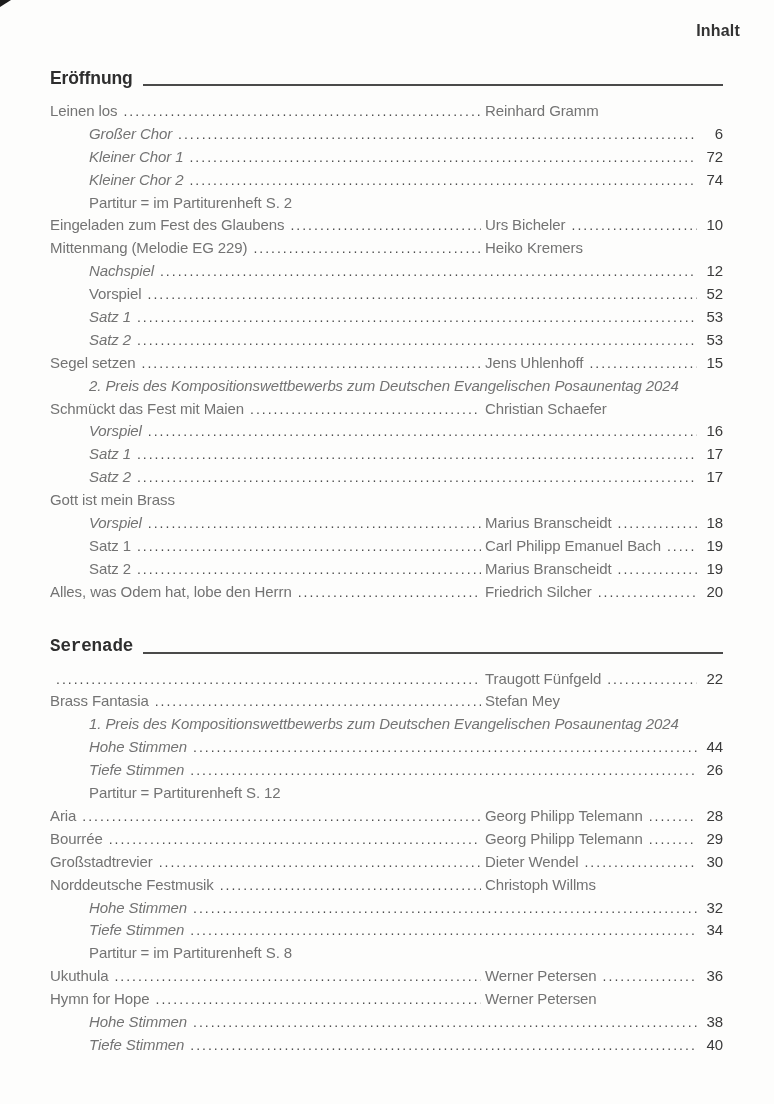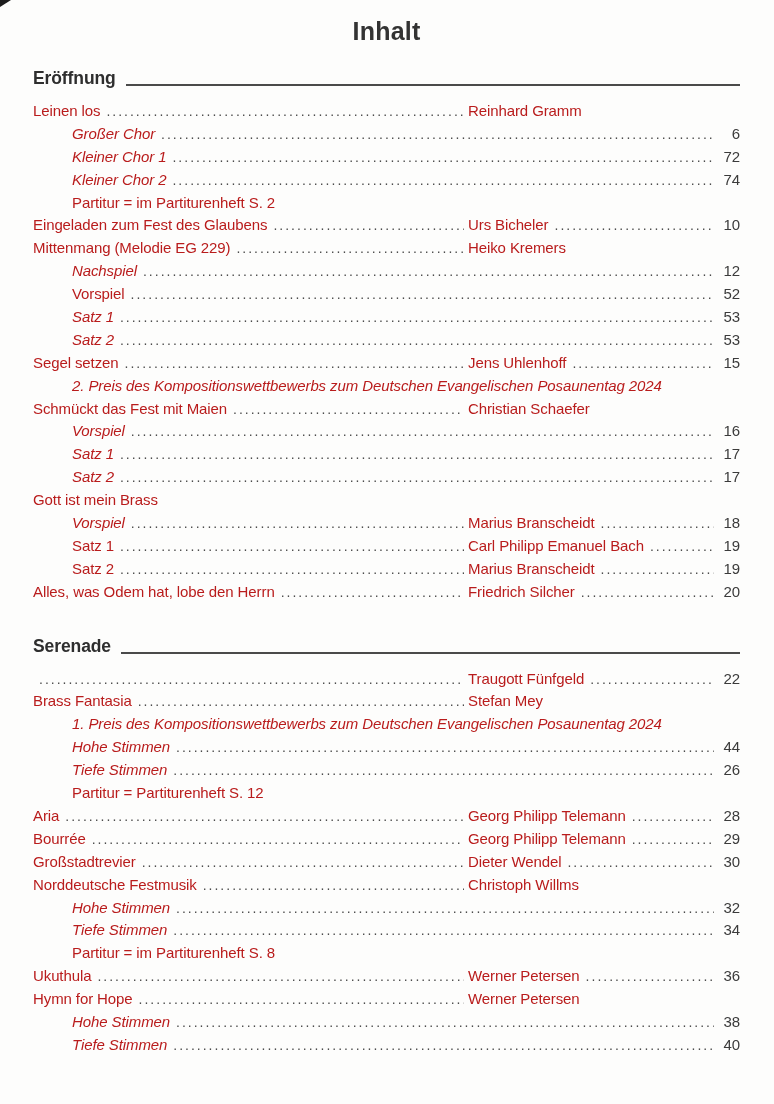--- a/index.html
+++ b/index.html
@@ -9,51 +9,51 @@
     font-family:"Liberation Sans","DejaVu Sans",sans-serif;
     color:#3b3b3b;
     overflow:hidden;
     position:relative;
   }
   .speck{position:absolute;left:0;top:0;width:11px;height:7px;background:#1c1c1c;
          clip-path:polygon(0 0,100% 0,0 100%);}
   .content{padding:0 34px 0 33px;}
   .doc-title{
     margin:18px 0 0;
-    text-align:center;
-    font-size:25px;line-height:26px;
+    text-align:right;
+    font-size:16px;line-height:26px;
     font-weight:700;color:#333;
     letter-spacing:.2px;
   }
-  .section{margin:0;}
+  .section{margin:17px;}
   .section-header{
     display:flex;align-items:flex-end;
     margin-top:22px;
   }
-  .section-header.second{margin-top:30px;}
+  .section-header.second{margin-top:30px;font-family:Liberation Mono, monospace;}
   .section-title{
     font-size:17.5px;line-height:24px;font-weight:700;color:#2e2e2e;
     white-space:nowrap;letter-spacing:-.1px;
   }
   .section-rule{
     flex:1 1 auto;height:0;
     border-bottom:2px solid #4a4a4a;
     margin-left:10px;margin-bottom:4px;
   }
   .rows{margin-top:10px;}
   .toc-row{
     display:flex;align-items:center;
     height:22.9px;line-height:22.9px;
     font-size:15px;letter-spacing:-.1px;
   }
   .toc-row.with-author{
     display:grid;grid-template-columns:435px 1fr;align-items:baseline;
   }
   .col1,.col2{display:flex;align-items:baseline;min-width:0;}
-  .entry-title,.entry-author{white-space:nowrap;color:#b91c1c;}
+  .entry-title,.entry-author{white-space:nowrap;color:#737373;}
   .it{font-style:italic;}
   .ind{padding-left:39px;}
   .leader{
     flex:1 1 0;min-width:0;overflow:hidden;white-space:nowrap;
     letter-spacing:2px;color:#4c4c4c;font-size:14px;
     margin:0 4px 0 6px;
   }
   .entry-page{min-width:22px;text-align:right;white-space:nowrap;color:#3b3b3b;}
 </style>
 </head>

